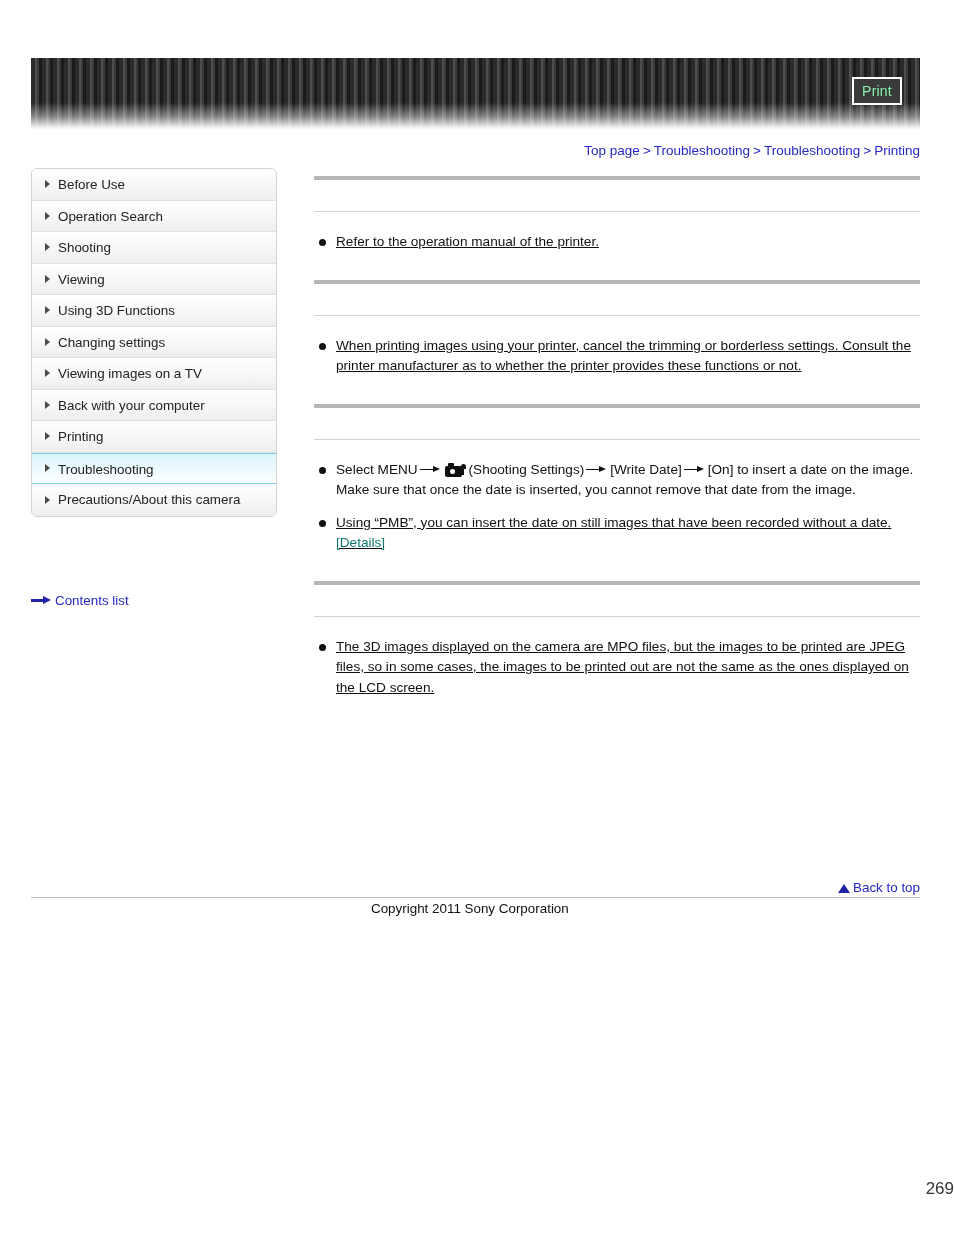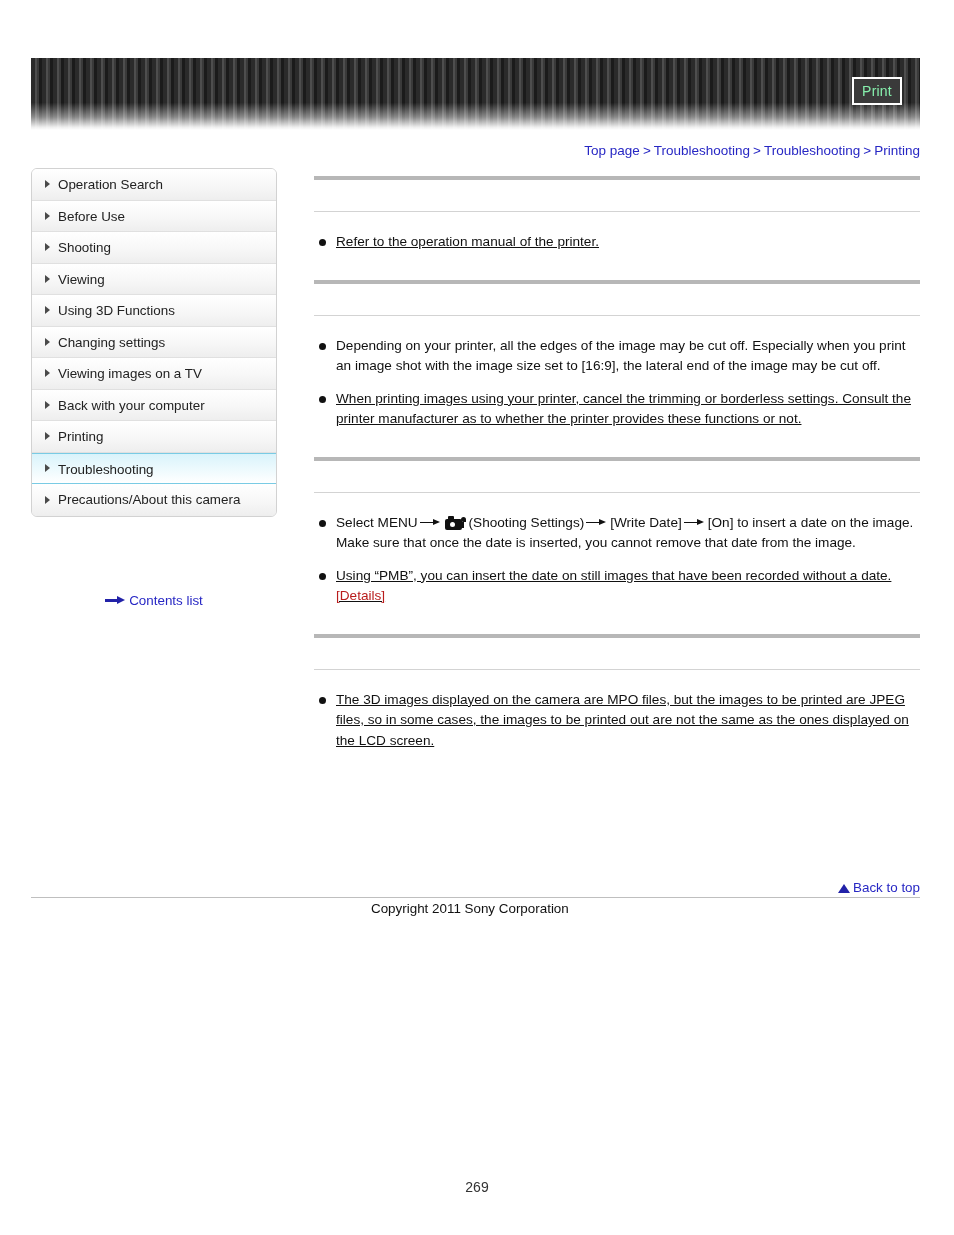--- a/index.html
+++ b/index.html
@@ -110,21 +110,21 @@
     border-top: 4px solid transparent;
     border-bottom: 4px solid transparent;
   }
 
   
   .contents-link {
     position: absolute;
     left: 31px;
     top: 593px;
     width: 246px;
-    text-align: center;
+    text-align: left;
     font-size: 13.4px;
     color: #2727c4;
     white-space: nowrap;
   }
   .contents-link .arrow-ico {
     display: inline-block;
     position: relative;
     width: 20px;
     height: 8px;
     margin-right: 4px;
@@ -257,21 +257,21 @@
     border-radius: 50% 50% 0 50%;
   }
   .cam-icon .tail2 {
     position: absolute;
     left: 17px; top: 6px;
     width: 2.5px; height: 6px;
     background: #111;
   }
 
   a.inline-link {
-    color: #b91c1c;
+    color: #0f766e;
     text-decoration: none;
   }
 
   
   .back-to-top {
     position: absolute;
     right: 34px;
     top: 880px;
     font-size: 13.4px;
     color: #2727c4;
@@ -300,44 +300,44 @@
     top: 901px;
     font-size: 13.4px;
     color: #111;
     text-align: right;
   }
   .page-number {
     position: absolute;
     left: 0;
     top: 1179px;
     width: 954px;
-    text-align: center;
-    font-size: 14px;
+    text-align: right;
+    font-size: 17px;
     color: #333;
   }
 </style>
 </head>
 <body>
 
 <div class="header-banner">
   <div class="print-button">Print</div>
 </div>
 
 <div class="breadcrumb">
   <a href="#">Top page</a><span class="sep">&gt;</span><a href="#">Troubleshooting</a><span class="sep">&gt;</span><a href="#">Troubleshooting</a><span class="sep">&gt;</span><a href="#">Printing</a>
 </div>
 
 <div class="sidebar">
   <div class="side-item">
     <span class="tri"></span>
+    <span>Before Use</span>
+  </div>
+  <div class="side-item">
+    <span class="tri"></span>
     <span>Operation Search</span>
-  </div>
-  <div class="side-item">
-    <span class="tri"></span>
-    <span>Before Use</span>
   </div>
   <div class="side-item">
     <span class="tri"></span>
     <span>Shooting</span>
   </div>
   <div class="side-item">
     <span class="tri"></span>
     <span>Viewing</span>
   </div>
   <div class="side-item">
@@ -383,21 +383,20 @@
   <ul class="bullets">
     <li>Refer to the operation manual of the printer.</li>
   </ul>
   <div class="sec-gap-lg"></div>
 
   <div class="rule-thick"></div>
   <div class="sec-title"></div>
   <div class="rule-thin"></div>
   <div class="sec-gap"></div>
   <ul class="bullets">
-    <li>Depending on your printer, all the edges of the image may be cut off. Especially when you print an image shot with the image size set to [16:9], the lateral end of the image may be cut off.</li>
     <li>When printing images using your printer, cancel the trimming or borderless settings. Consult the printer manufacturer as to whether the printer provides these functions or not.</li>
   </ul>
   <div class="sec-gap-lg"></div>
 
   <div class="rule-thick"></div>
   <div class="sec-title"></div>
   <div class="rule-thin"></div>
   <div class="sec-gap"></div>
   <ul class="bullets">
     <li><span>Select MENU</span><span class="arrow-glyph"></span><span class="cam-icon"><span class="body"></span><span class="hump"></span><span class="tail"></span><span class="tail2"></span><span class="lens"></span></span><span>(Shooting Settings)</span><span class="arrow-glyph"></span><span>[Write Date]</span><span class="arrow-glyph"></span><span>[On] to insert a date on the image. Make sure that once the date is inserted, you cannot remove that date from the image.</span></li>

